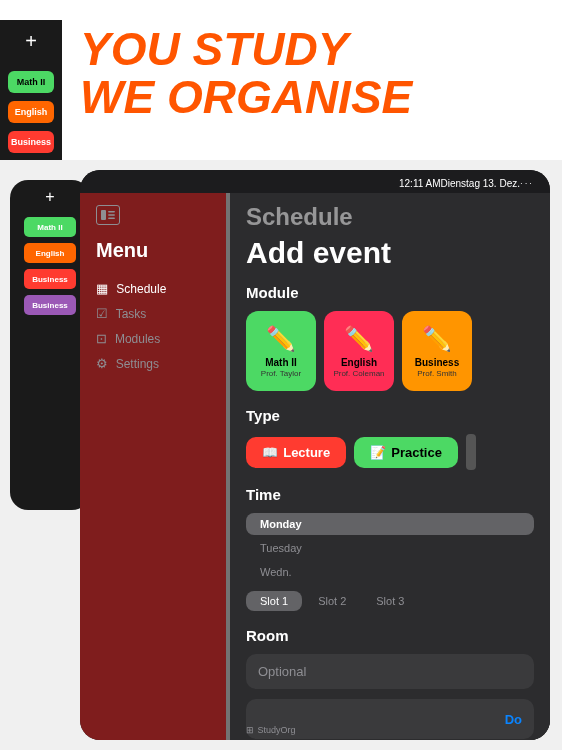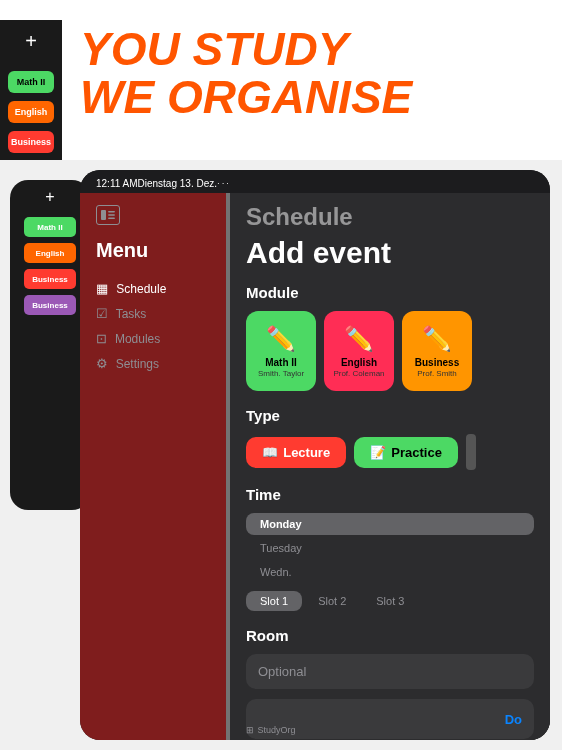--- a/index.html
+++ b/index.html
@@ -140,21 +140,21 @@
       height: 100%;
       display: flex;
       flex-direction: column;
     }
 
     
     .status-bar {
       background: #1c1c1e;
       padding: 8px 16px 4px;
       display: flex;
-      justify-content: flex-start;
+      justify-content: flex-end;
       align-items: center;
     }
 
     .status-time {
       color: #fff;
       font-size: 10px;
       font-weight: 500;
     }
 
     .status-date {
@@ -486,21 +486,21 @@
           <div class="schedule-header">Schedule</div>
 
           <div class="add-event-modal">
             <div class="modal-title">Add event</div>
 
             <div class="section-label">Module</div>
             <div class="module-cards">
               <div class="module-card module-card-green">
                 <span class="module-card-emoji">✏️</span>
                 <span class="module-card-name">Math II</span>
-                <span class="module-card-prof">Smith. Taylor</span>
+                <span class="module-card-prof">Prof. Taylor</span>
               </div>
               <div class="module-card module-card-pink">
                 <span class="module-card-emoji">✏️</span>
                 <span class="module-card-name">English</span>
                 <span class="module-card-prof">Prof. Coleman</span>
               </div>
               <div class="module-card module-card-orange">
                 <span class="module-card-emoji">✏️</span>
                 <span class="module-card-name">Business</span>
                 <span class="module-card-prof">Prof. Smith</span>

